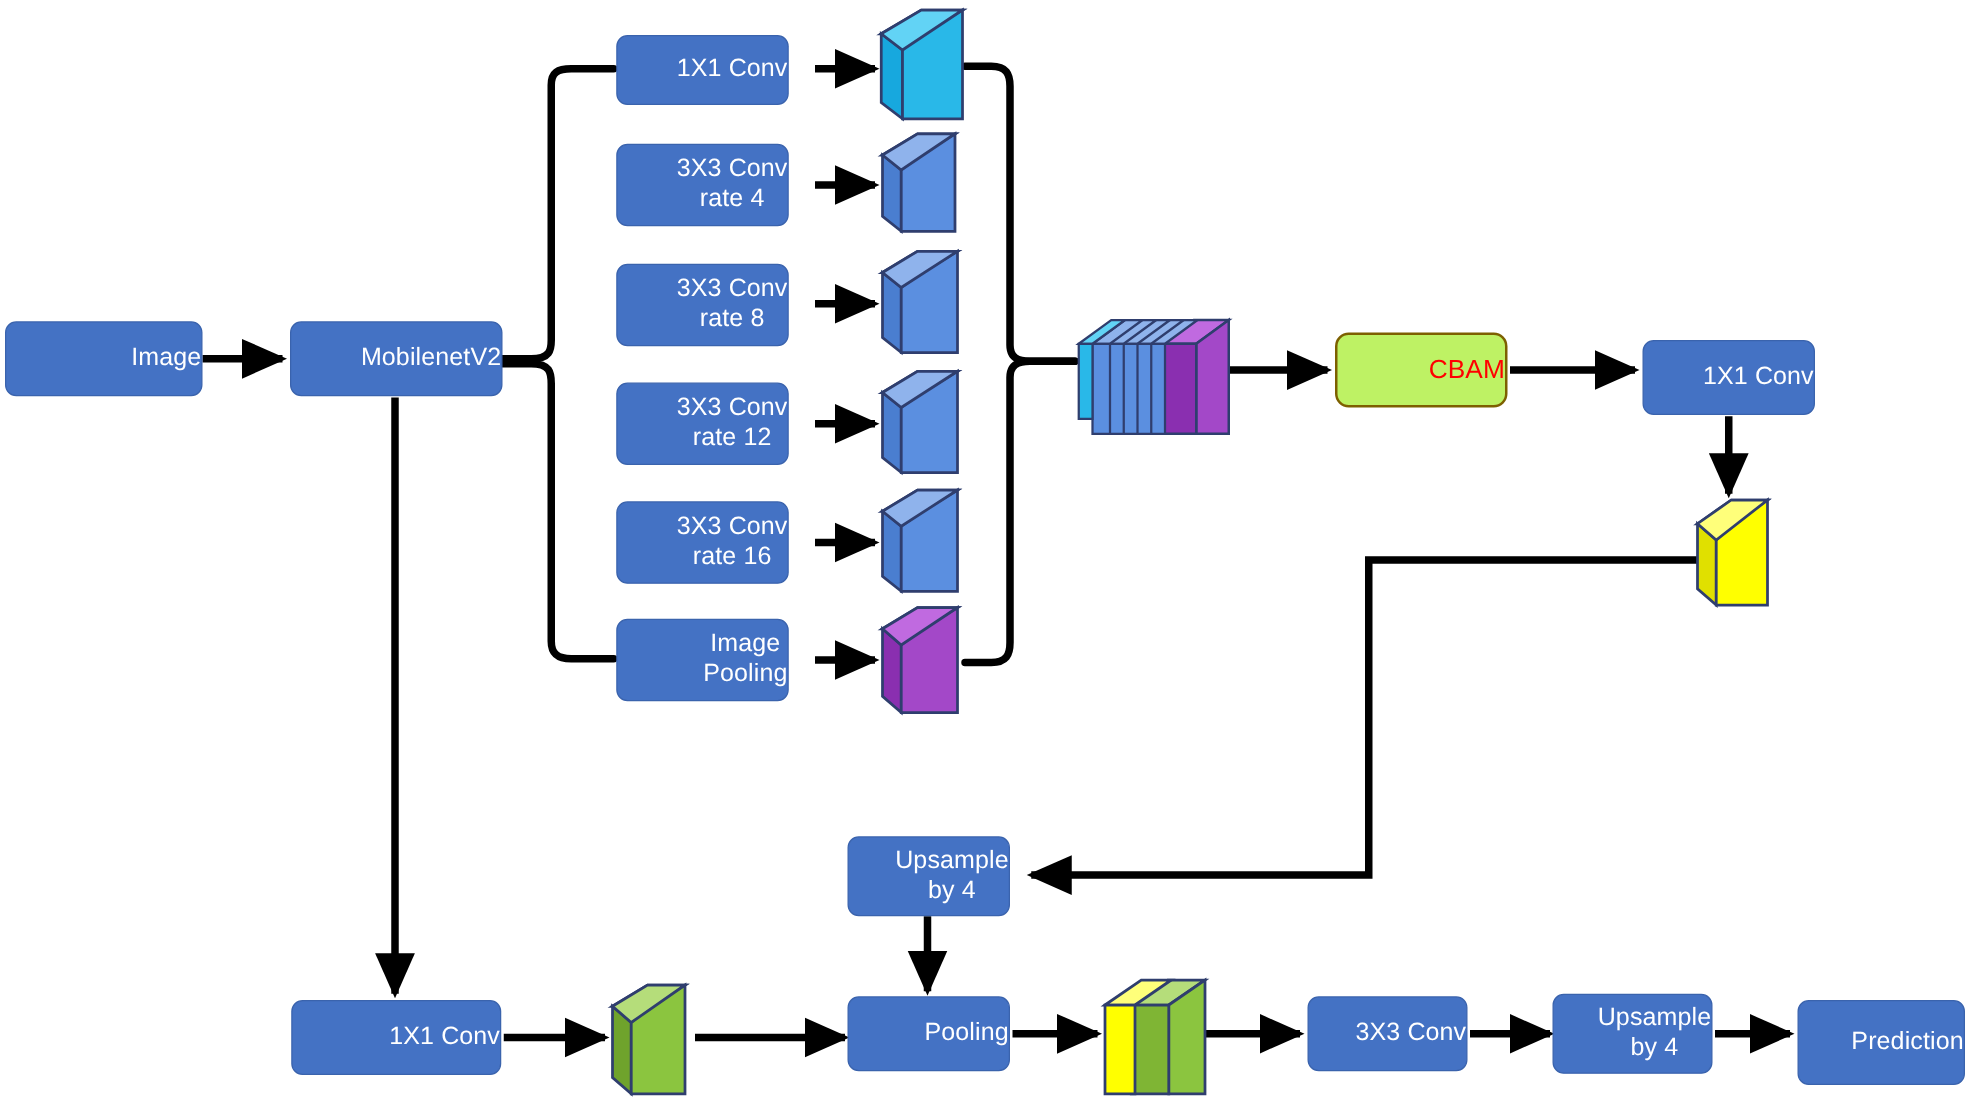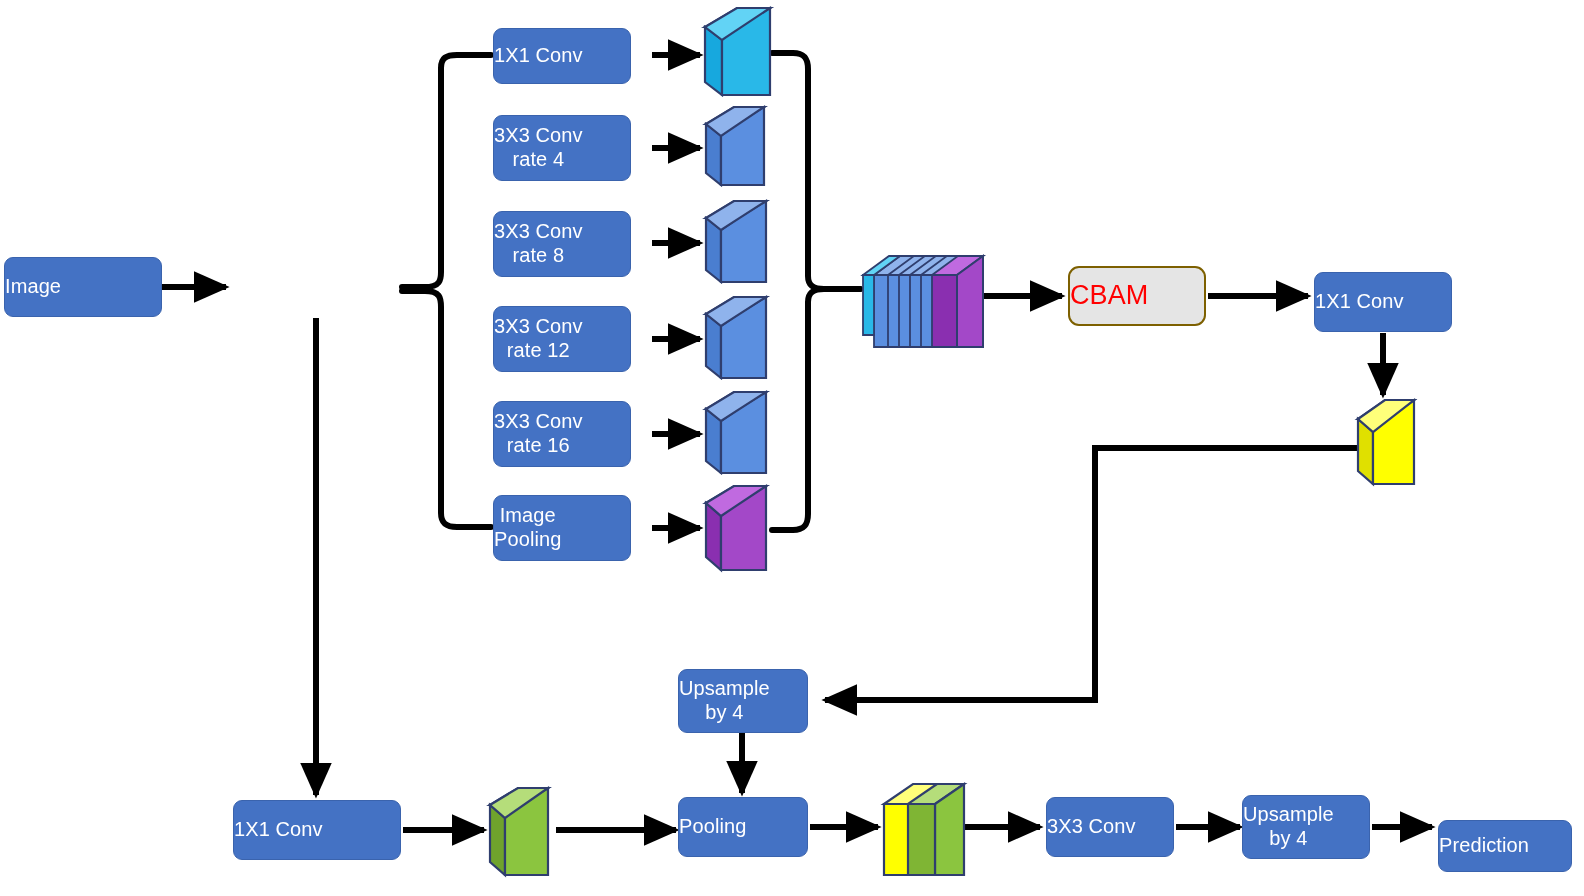--- a/index.html
+++ b/index.html
@@ -22,39 +22,39 @@
     left: 0;
     top: 0;
     width: 1584px;
     height: 896px;
   }
   .node {
     position: absolute;
     box-sizing: border-box;
     display: flex;
     align-items: center;
-    justify-content: flex-start;
+    justify-content: flex-end;
     text-align: center;
     line-height: 1.18;
     color: #ffffff;
     border-radius: 9px;
     font-size: 20px;
     letter-spacing: .1px;
     z-index: 4;
     white-space: pre-line;
   }
   .node.blue {
     background: #4472c4;
     border: 1px solid #3a63ad;
   }
   .node.amber {
-    background: #e5e5e5;
+    background: #bef264;
     border: 2px solid #7d6000;
     color: #ff0000;
-    font-size: 27px;
+    font-size: 21px;
     border-radius: 11px;
   }
 </style>
 </head>
 <body>
 
 <div id="canvas">
 
   <svg id="svg-layer" viewBox="0 0 1584 896">
     <defs>
@@ -187,20 +187,23 @@
 
       <polygon points="884,804 913,784 937,784 908,804" fill="#ffff7a" stroke="#2f3e6e" stroke-width="2.2"></polygon>
       <polygon points="884,804 884,875 908,875 908,804" fill="#ffff00" stroke="#2f3e6e" stroke-width="2.2"></polygon>
     </g>
   </svg>
 
   <div class="node blue" style="left:4px; top:257px; width:158px; height:60px;">
     <span>Image</span>
   </div>
 
+  <div class="node blue" style="left:232px; top:257px; width:170px; height:60px;">
+    <span>MobilenetV2</span>
+  </div>
 
   <div class="node blue" style="left:493px; top:28px; width:138px; height:56px;">
     <span>1X1 Conv</span>
   </div>
 
   <div class="node blue" style="left:493px; top:115px; width:138px; height:66px;">
     <span>3X3 Conv
 rate 4</span>
   </div>
 
@@ -247,17 +250,17 @@
 
   <div class="node blue" style="left:1046px; top:797px; width:128px; height:60px;">
     <span>3X3 Conv</span>
   </div>
 
   <div class="node blue" style="left:1242px; top:795px; width:128px; height:64px;">
     <span>Upsample
 by 4</span>
   </div>
 
-  <div class="node blue" style="left:1438px; top:800px; width:134px; height:52px;margin-top:20px;">
+  <div class="node blue" style="left:1438px; top:800px; width:134px; height:68px;">
     <span>Prediction</span>
   </div>
 
 </div>
 
 </body></html>

